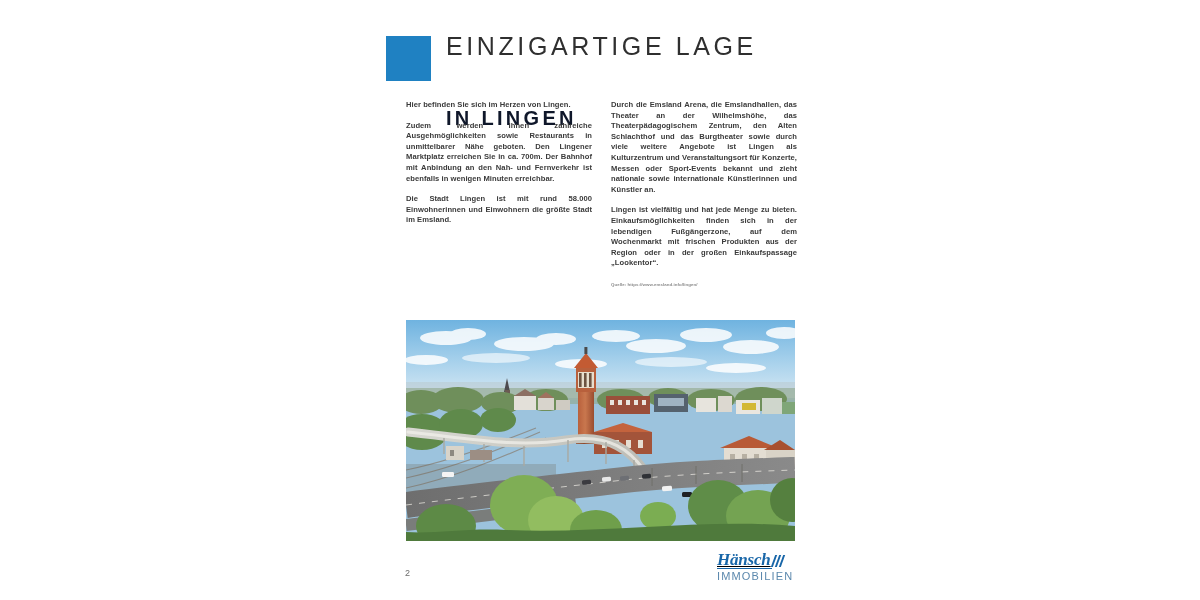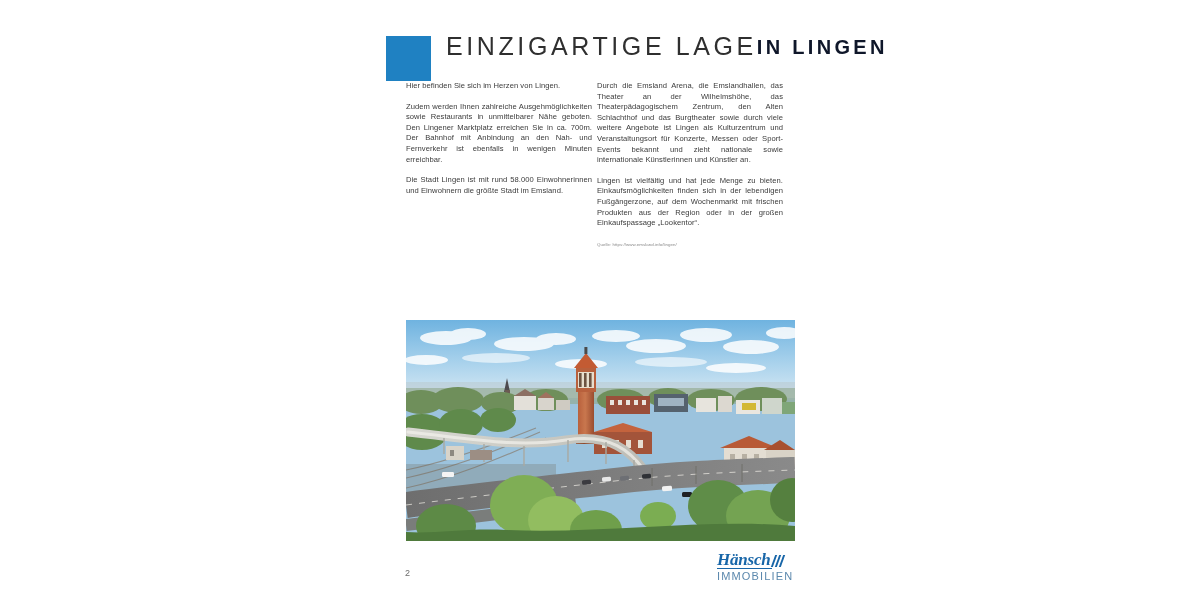--- a/index.html
+++ b/index.html
@@ -34,21 +34,22 @@
   .header-square {
     width: 45px;
     height: 45px;
     background: #1f81c2;
     flex: 0 0 auto;
     margin-top: 3px;
   }
   .header-text {
     margin-left: 15px;
     display: flex;
-    flex-direction: row;
+    flex-direction: column;
+    gap: 45px;
   }
   .title-main {
     font-size: 25px;
     line-height: 26px;
     letter-spacing: 3.6px;
     color: #2f2f2f;
     font-weight: 400;
     white-space: nowrap;
   }
   .title-sub {
@@ -58,24 +59,25 @@
     color: #0f172a;
     font-weight: 700;
     margin-top: 3px;
     white-space: nowrap;
   }
 
   
   .columns {
     position: absolute;
     left: 406px;
-    top: 81px;
+    top: 100px;
     width: 389px;
     display: flex;
-    gap: 5px;
+    gap: 19px;
+    font-weight: bold;
   }
   .col {
     width: 186px;
     flex: 0 0 186px;
   }
   .col p {
     margin: 0 0 10px 0;
     font-size: 7.6px;
     line-height: 10.6px;
     color: #3a3a3a;
@@ -124,20 +126,21 @@
     position: absolute;
     left: 717px;
     top: 551px;
     width: 78px;
     text-align: left;
   }
   .logo-top {
     display: flex;
     align-items: flex-end;
     justify-content: flex-start;
+    text-decoration: underline;
   }
   .logo-name {
     font-family: "Liberation Serif", serif;
     font-style: italic;
     font-weight: 700;
     font-size: 17px;
     line-height: 17px;
     color: #1866a8;
     letter-spacing: -0.2px;
     border-bottom: 1.4px solid #1866a8;

